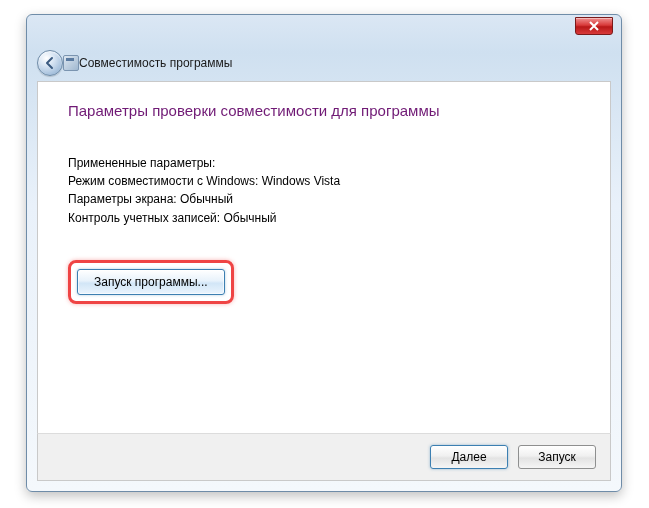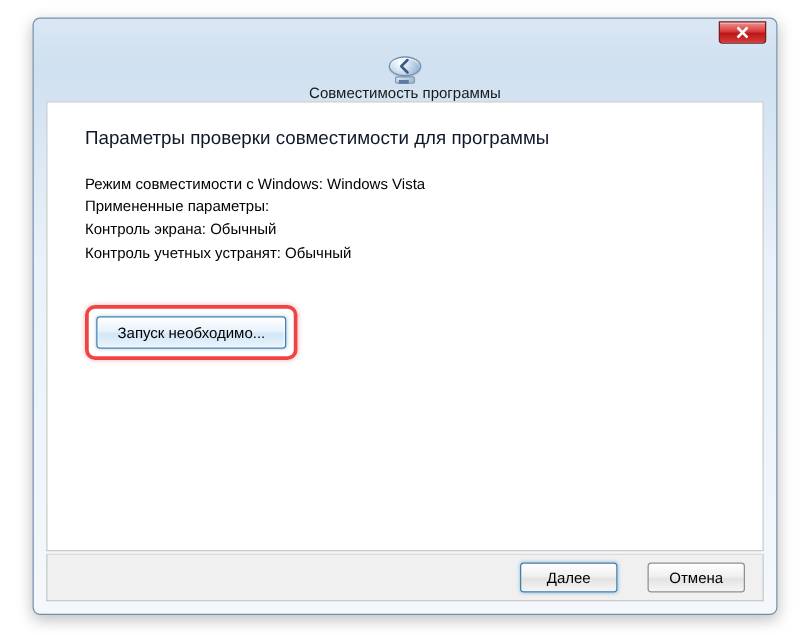--- a/index.html
+++ b/index.html
@@ -45,21 +45,20 @@
     color: #fff;
     box-shadow: inset 0 1px 0 rgba(255,255,255,0.4);
   }
   .close-btn svg { width: 10px; height: 10px; }
   .header {
     height: 36px;
     display: flex;
     align-items: center;
     padding: 0 10px;
     gap: 0;
-    flex-direction: column;
   }
   .back-btn {
     width: 26px;
     height: 26px;
     border-radius: 50%;
     background: radial-gradient(circle at 35% 30%, #ffffff 0%, #dce8f5 30%, #a9c3de 70%, #7a9cbf 100%);
     border: 1px solid #6f8ca8;
     display: flex;
     align-items: center;
     justify-content: center;
@@ -89,23 +88,23 @@
     left: 10px;
     top: 66px;
     right: 10px;
     bottom: 50px;
     background: #ffffff;
     border: 1px solid #c9c9c9;
     padding: 20px 30px;
     color: #000;
   }
   .heading {
-    color: #0f172a;
+    color: #701a75;
     font-size: 15px;
-    margin-bottom: 20px;
+    margin-bottom: 36px;
   }
   .paragraph {
     margin-bottom: 2px;
     line-height: 1.35;
   }
   .sp { height: 18px; }
   .start-btn-wrap {
     margin-top: 14px;
     display: inline-block;
     border: 3px solid #ef4444;
@@ -121,28 +120,28 @@
     font-family: inherit;
     font-size: 12px;
     box-shadow: inset 0 0 0 1px rgba(255,255,255,0.6), 0 0 3px rgba(60,127,177,0.4);
     cursor: pointer;
   }
   .footer {
     position: absolute;
     left: 10px;
     right: 10px;
     bottom: 10px;
-    height: 38px;
+    height: 48px;
     background: #f0f0f0;
     border: 1px solid #c9c9c9;
     border-top: 1px solid #dcdcdc;
     display: flex;
     align-items: center;
     justify-content: flex-end;
-    gap: 24px;
+    gap: 10px;
     padding: 0 14px;
   }
   .footer button {
     min-width: 78px;
     padding: 4px 12px;
     background: linear-gradient(180deg, #ffffff 0%, #f0f0f0 45%, #e3e3e3 55%, #f5f5f5 100%);
     border: 1px solid #8e8f8f;
     border-radius: 3px;
     font-family: inherit;
     font-size: 12px;
@@ -172,31 +171,31 @@
         <path d="M9 2 L4 7 L9 12" stroke="#3a5a80" stroke-width="2" fill="none" stroke-linecap="round" stroke-linejoin="round"></path>
       </svg>
     </div>
     <div class="prog-icon"></div>
     <div class="header-title">Совместимость программы</div>
   </div>
 
   <div class="content">
     <div class="heading">Параметры проверки совместимости для программы</div>
 
+    <div class="paragraph">Примененные параметры:</div>
     <div class="paragraph">Режим совместимости с Windows: Windows Vista</div>
-    <div class="paragraph">Примененные параметры:</div>
-    <div class="paragraph">Контроль экрана:  Обычный</div>
-    <div class="paragraph">Контроль учетных устранят:  Обычный</div>
+    <div class="paragraph">Параметры экрана:  Обычный</div>
+    <div class="paragraph">Контроль учетных записей:  Обычный</div>
 
     <div class="sp"></div>
 
 
     <div class="start-btn-wrap">
-      <button class="start-btn">Запуск необходимо...</button>
+      <button class="start-btn">Запуск программы...</button>
     </div>
   </div>
 
   <div class="footer">
     <button class="primary">Далее</button>
-    <button>Отмена</button>
+    <button>Запуск</button>
   </div>
 
 </div>
 
 </body></html>

